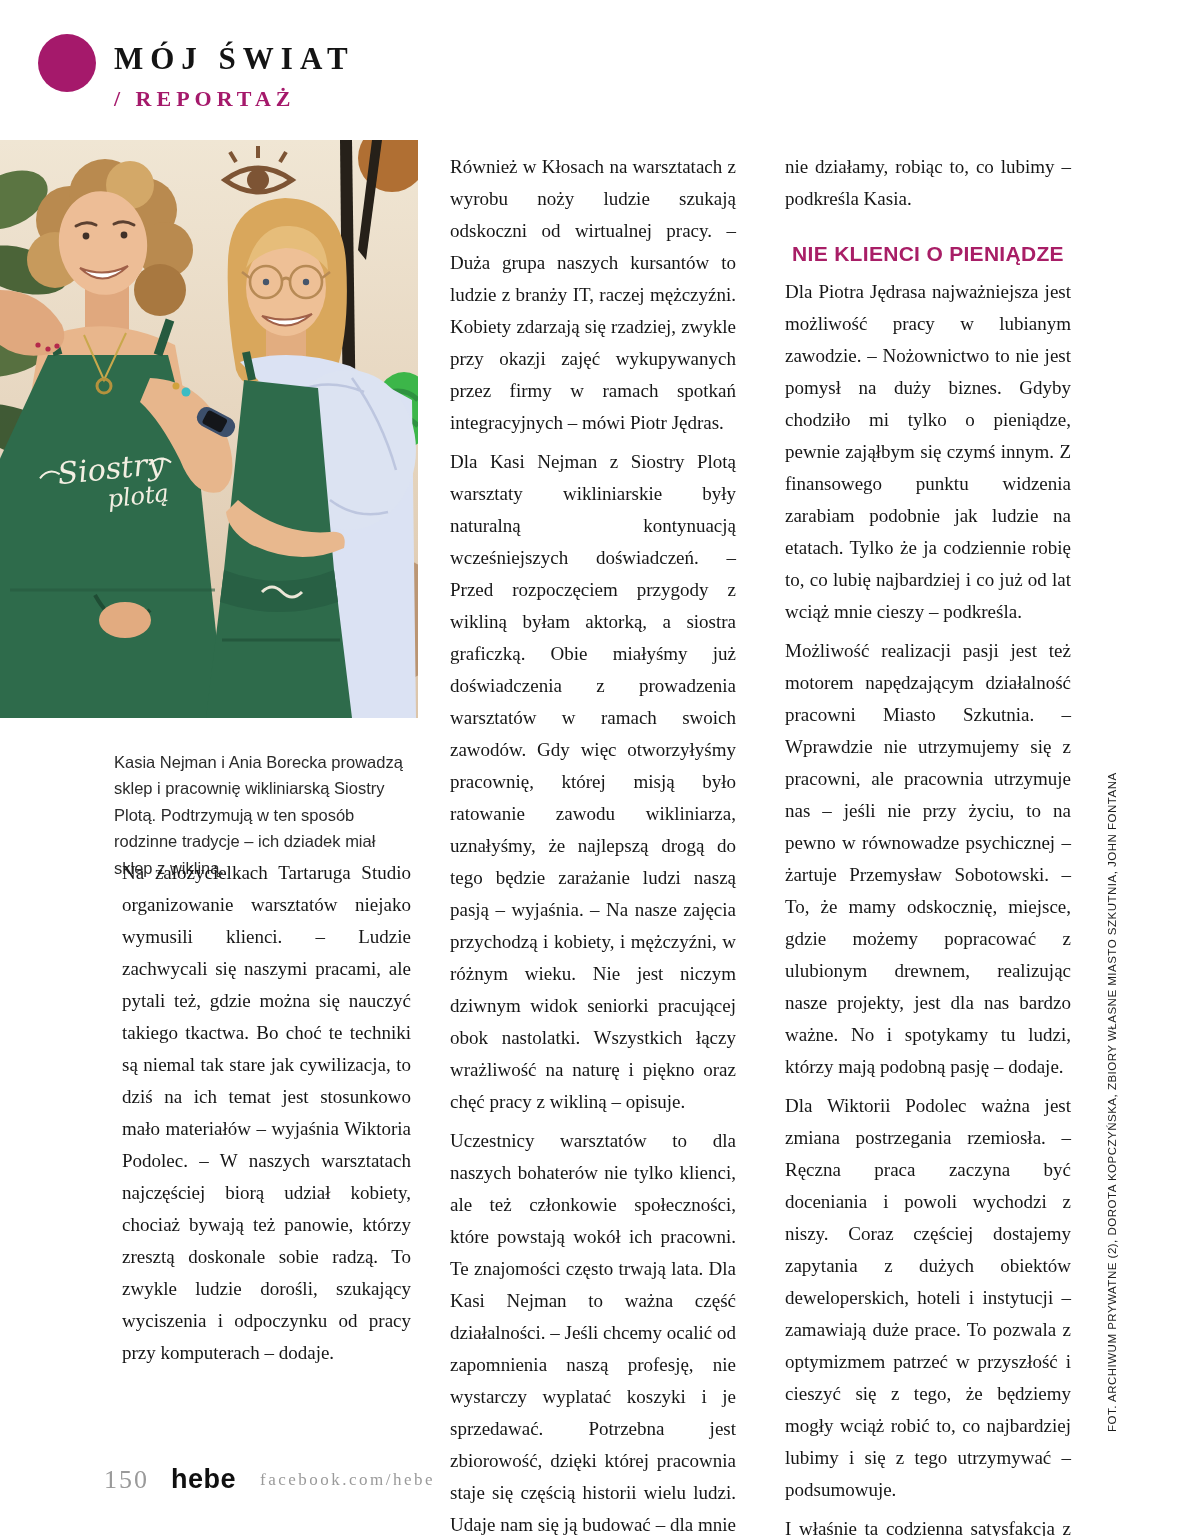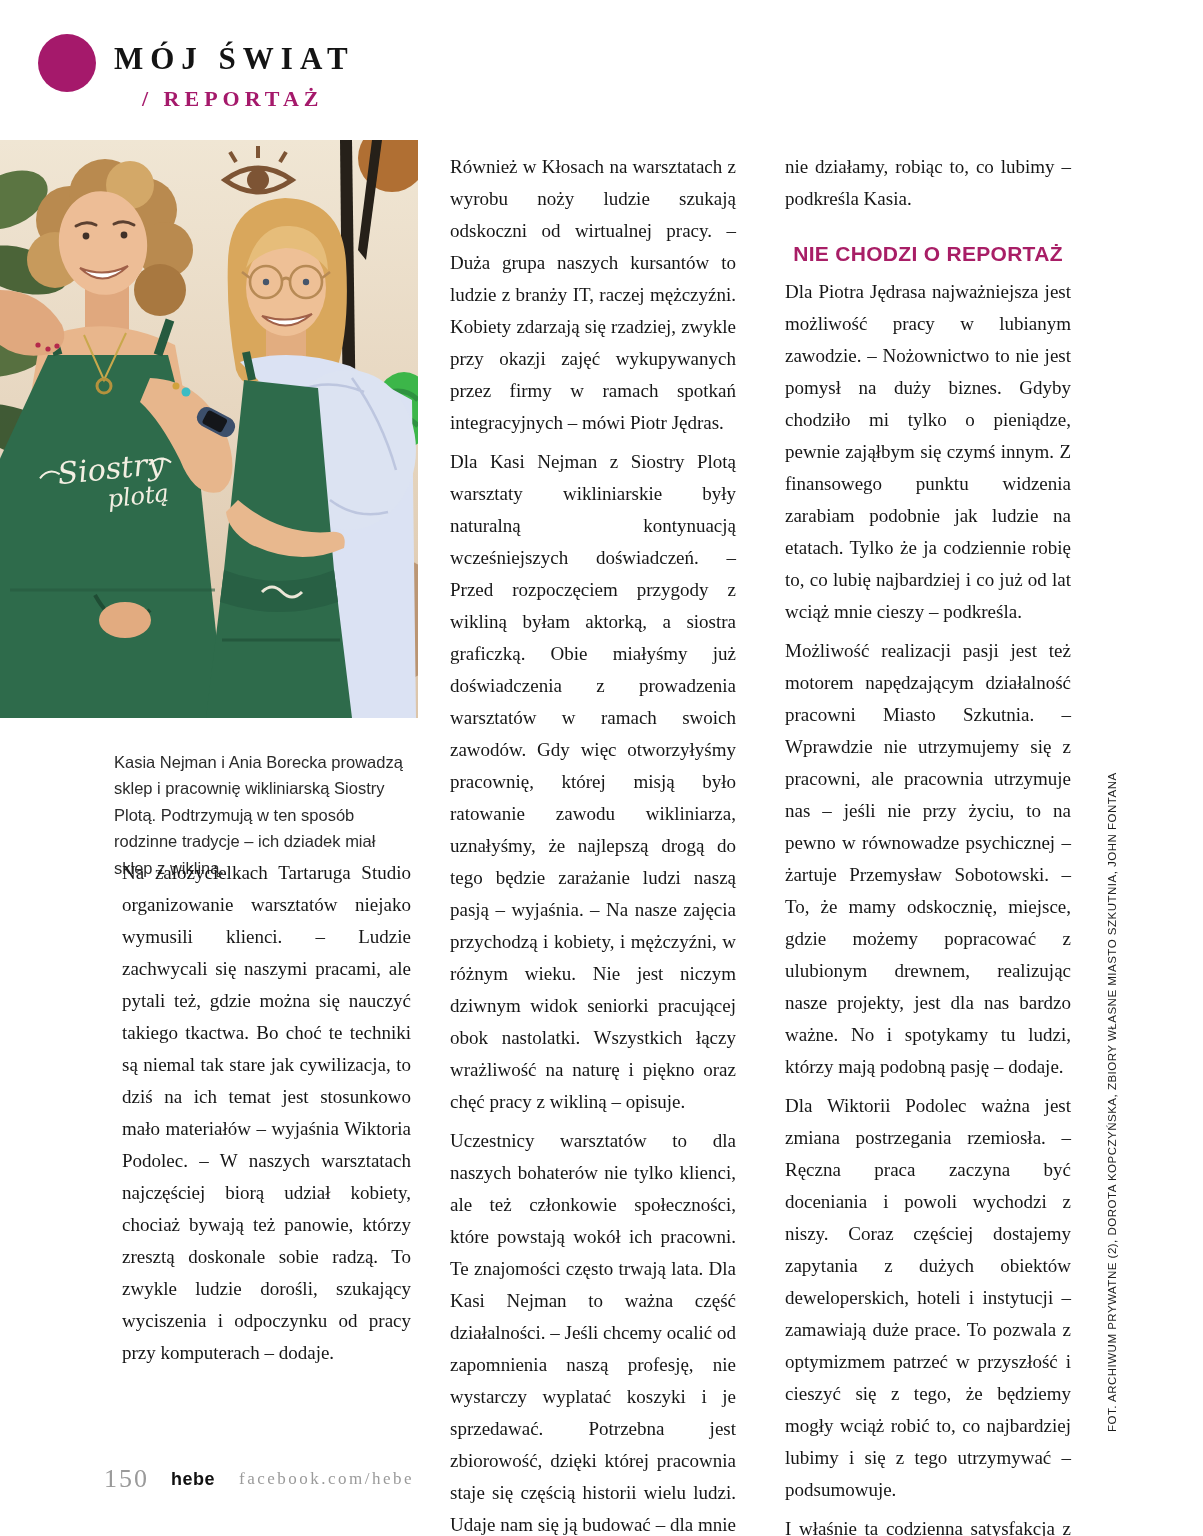--- a/index.html
+++ b/index.html
@@ -11,21 +11,21 @@
   
   .header{position:absolute;left:38px;top:30px;display:flex;align-items:flex-start;}
   .logo-dot{width:58px;height:58px;border-radius:50%;background:#a5196b;margin-top:4px;}
   .header-text{margin-left:18px;}
   .section-title{
     font-family:"Liberation Serif",serif;font-weight:bold;font-size:31px;
     letter-spacing:7px;color:#141414;line-height:1.1;margin-top:12px;
   }
   .section-sub{
     font-family:"Liberation Serif",serif;font-weight:bold;font-size:22px;
-    letter-spacing:5px;color:#a5196b;margin-top:10px;margin-left:28px;
+    letter-spacing:5px;color:#a5196b;margin-top:10px;
   }
   
   .photo{
     position:absolute;left:0;top:140px;width:418px;height:578px;overflow:hidden;
     background:#e9dbc7;
   }
   .photo svg{display:block;}
   
   .caption{
     position:absolute;left:114px;top:729px;width:302px;
@@ -53,21 +53,21 @@
     position:absolute;left:1106px;top:832px;height:600px;
     writing-mode:vertical-rl;transform:rotate(180deg);
     font-family:"Liberation Sans","DejaVu Sans",sans-serif;
     font-size:11.5px;letter-spacing:0.5px;color:#1c1c1c;white-space:nowrap;
   }
   
   .footer{position:absolute;left:104px;top:1464px;display:flex;align-items:center;}
   .page-number{font-size:26px;color:#9a9a9a;letter-spacing:2px;}
   .brand-logo{
     font-family:"Liberation Sans","DejaVu Sans",sans-serif;font-weight:bold;
-    font-size:18px;color:#101010;margin-left:22px;letter-spacing:0.5px;
+    font-size:27px;color:#101010;margin-left:22px;letter-spacing:0.5px;
   }
   .footer-url{font-size:17px;color:#9a9a9a;letter-spacing:2.5px;margin-left:24px;}
 </style>
 </head>
 <body>
 
 <div class="header">
   <div class="logo-dot"></div>
   <div class="header-text">
     <div class="section-title">MÓJ ŚWIAT</div>
@@ -212,21 +212,21 @@
 <div class="col col-left">
     <p>Na założycielkach Tartaruga Studio organizowanie warsztatów niejako wymusili klienci. – Ludzie zachwycali się naszymi pracami, ale pytali też, gdzie można się nauczyć takiego tkactwa. Bo choć te techniki są niemal tak stare jak cywilizacja, to dziś na ich temat jest stosunkowo mało materiałów – wyjaśnia Wiktoria Podolec. – W naszych warsztatach najczęściej biorą udział kobiety, chociaż bywają też panowie, którzy zresztą doskonale sobie radzą. To zwykle ludzie dorośli, szukający wyciszenia i odpoczynku od pracy przy komputerach – dodaje.</p>
   </div>
 <div class="col col-mid">
     <p>Również w Kłosach na warsztatach z wyrobu noży ludzie szukają odskoczni od wirtualnej pracy. – Duża grupa naszych kursantów to ludzie z branży IT, raczej mężczyźni. Kobiety zdarzają się rzadziej, zwykle przy okazji zajęć wykupywanych przez firmy w ramach spotkań integracyjnych – mówi Piotr Jędras.</p>
     <p>Dla Kasi Nejman z Siostry Plotą warsztaty wikliniarskie były naturalną kontynuacją wcześniejszych doświadczeń. – Przed rozpoczęciem przygody z wikliną byłam aktorką, a siostra graficzką. Obie miałyśmy już doświadczenia z prowadzenia warsztatów w ramach swoich zawodów. Gdy więc otworzyłyśmy pracownię, której misją było ratowanie zawodu wikliniarza, uznałyśmy, że najlepszą drogą do tego będzie zarażanie ludzi naszą pasją – wyjaśnia. – Na nasze zajęcia przychodzą i kobiety, i mężczyźni, w różnym wieku. Nie jest niczym dziwnym widok seniorki pracującej obok nastolatki. Wszystkich łączy wrażliwość na naturę i piękno oraz chęć pracy z wikliną – opisuje.</p>
     <p>Uczestnicy warsztatów to dla naszych bohaterów nie tylko klienci, ale też członkowie społeczności, które powstają wokół ich pracowni. Te znajomości często trwają lata. Dla Kasi Nejman to ważna część działalności. – Jeśli chcemy ocalić od zapomnienia naszą profesję, nie wystarczy wyplatać koszyki i je sprzedawać. Potrzebna jest zbiorowość, dzięki której pracownia staje się częścią historii wielu ludzi. Udaje nam się ją budować – dla mnie to źródło ogromnej satysfakcji – podkreśla. – Najbardziej cieszy mnie zaś to, że zbudowałyśmy z siostrą prawdziwą firmę rodzinną, że wciąż zgod-</p>
   </div>
 <div class="col col-right">
     <p>nie działamy, robiąc to, co lubimy – podkreśla Kasia.</p>
-    <h3 class="col-heading">NIE CHODZI O REPORTAŻ</h3>
+    <h3 class="col-heading">NIE KLIENCI O PIENIĄDZE</h3>
     <p>Dla Piotra Jędrasa najważniejsza jest możliwość pracy w lubianym zawodzie. – Nożownictwo to nie jest pomysł na duży biznes. Gdyby chodziło mi tylko o pieniądze, pewnie zająłbym się czymś innym. Z finansowego punktu widzenia zarabiam podobnie jak ludzie na etatach. Tylko że ja codziennie robię to, co lubię najbardziej i co już od lat wciąż mnie cieszy – podkreśla.</p>
     <p>Możliwość realizacji pasji jest też motorem napędzającym działalność pracowni Miasto Szkutnia. – Wprawdzie nie utrzymujemy się z pracowni, ale pracownia utrzymuje nas – jeśli nie przy życiu, to na pewno w równowadze psychicznej – żartuje Przemysław Sobotowski. – To, że mamy odskocznię, miejsce, gdzie możemy popracować z ulubionym drewnem, realizując nasze projekty, jest dla nas bardzo ważne. No i spotykamy tu ludzi, którzy mają podobną pasję – dodaje.</p>
     <p>Dla Wiktorii Podolec ważna jest zmiana postrzegania rzemiosła. – Ręczna praca zaczyna być doceniania i powoli wychodzi z niszy. Coraz częściej dostajemy zapytania z dużych obiektów deweloperskich, hoteli i instytucji – zamawiają duże prace. To pozwala z optymizmem patrzeć w przyszłość i cieszyć się z tego, że będziemy mogły wciąż robić to, co najbardziej lubimy i się z tego utrzymywać – podsumowuje.</p>
     <p>I właśnie ta codzienna satysfakcja z pracy odróżnia rzemiosło od prowadzenia „zwykłego” biznesu. Dla dzisiejszych rzemieślników praca jest formą spełnienia. A w ich warsztatach powstają nie tylko przedmioty, ale i więzi międzyludzkie. ●</p>
   </div>
 
 <div class="credit">FOT. ARCHIWUM PRYWATNE (2), DOROTA KOPCZYŃSKA, ZBIORY WŁASNE MIASTO SZKUTNIA, JOHN FONTANA</div>
 
 <div class="footer">
   <span class="page-number">150</span>

